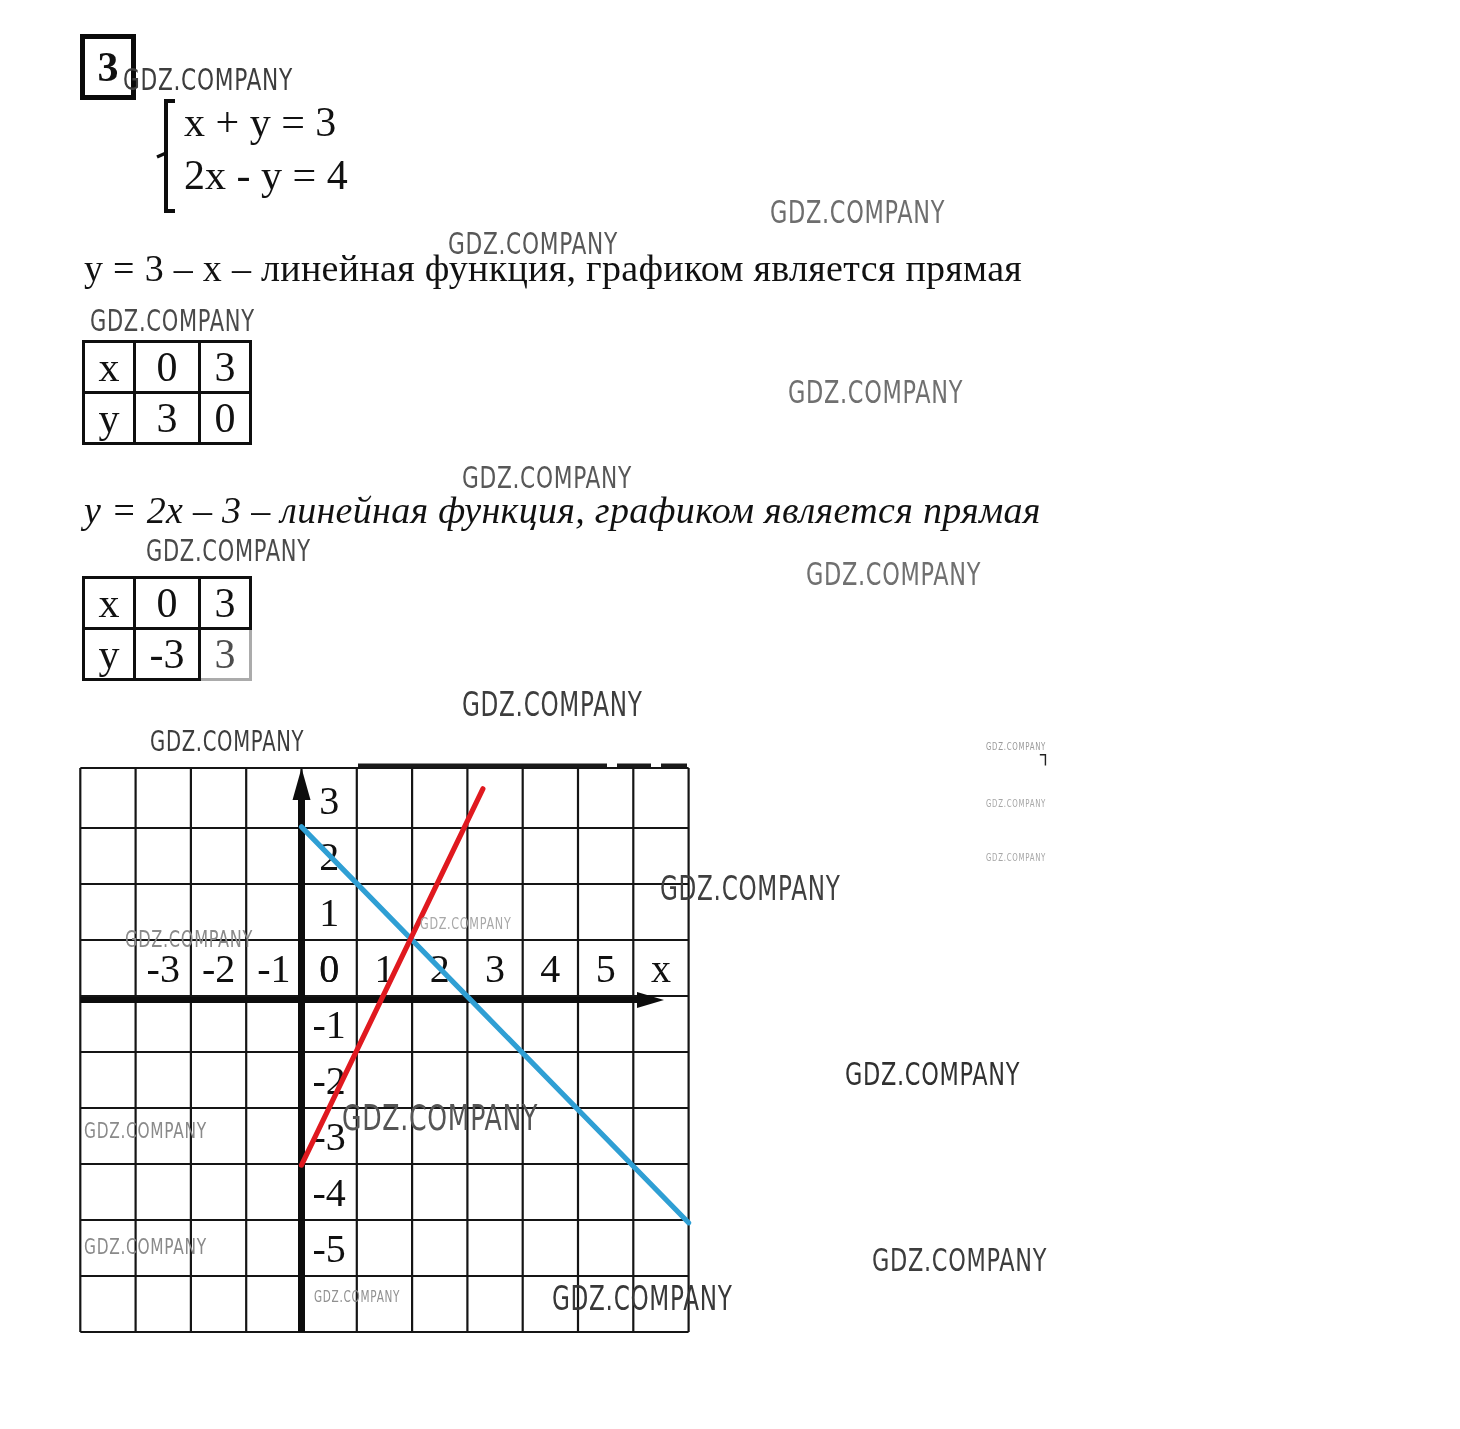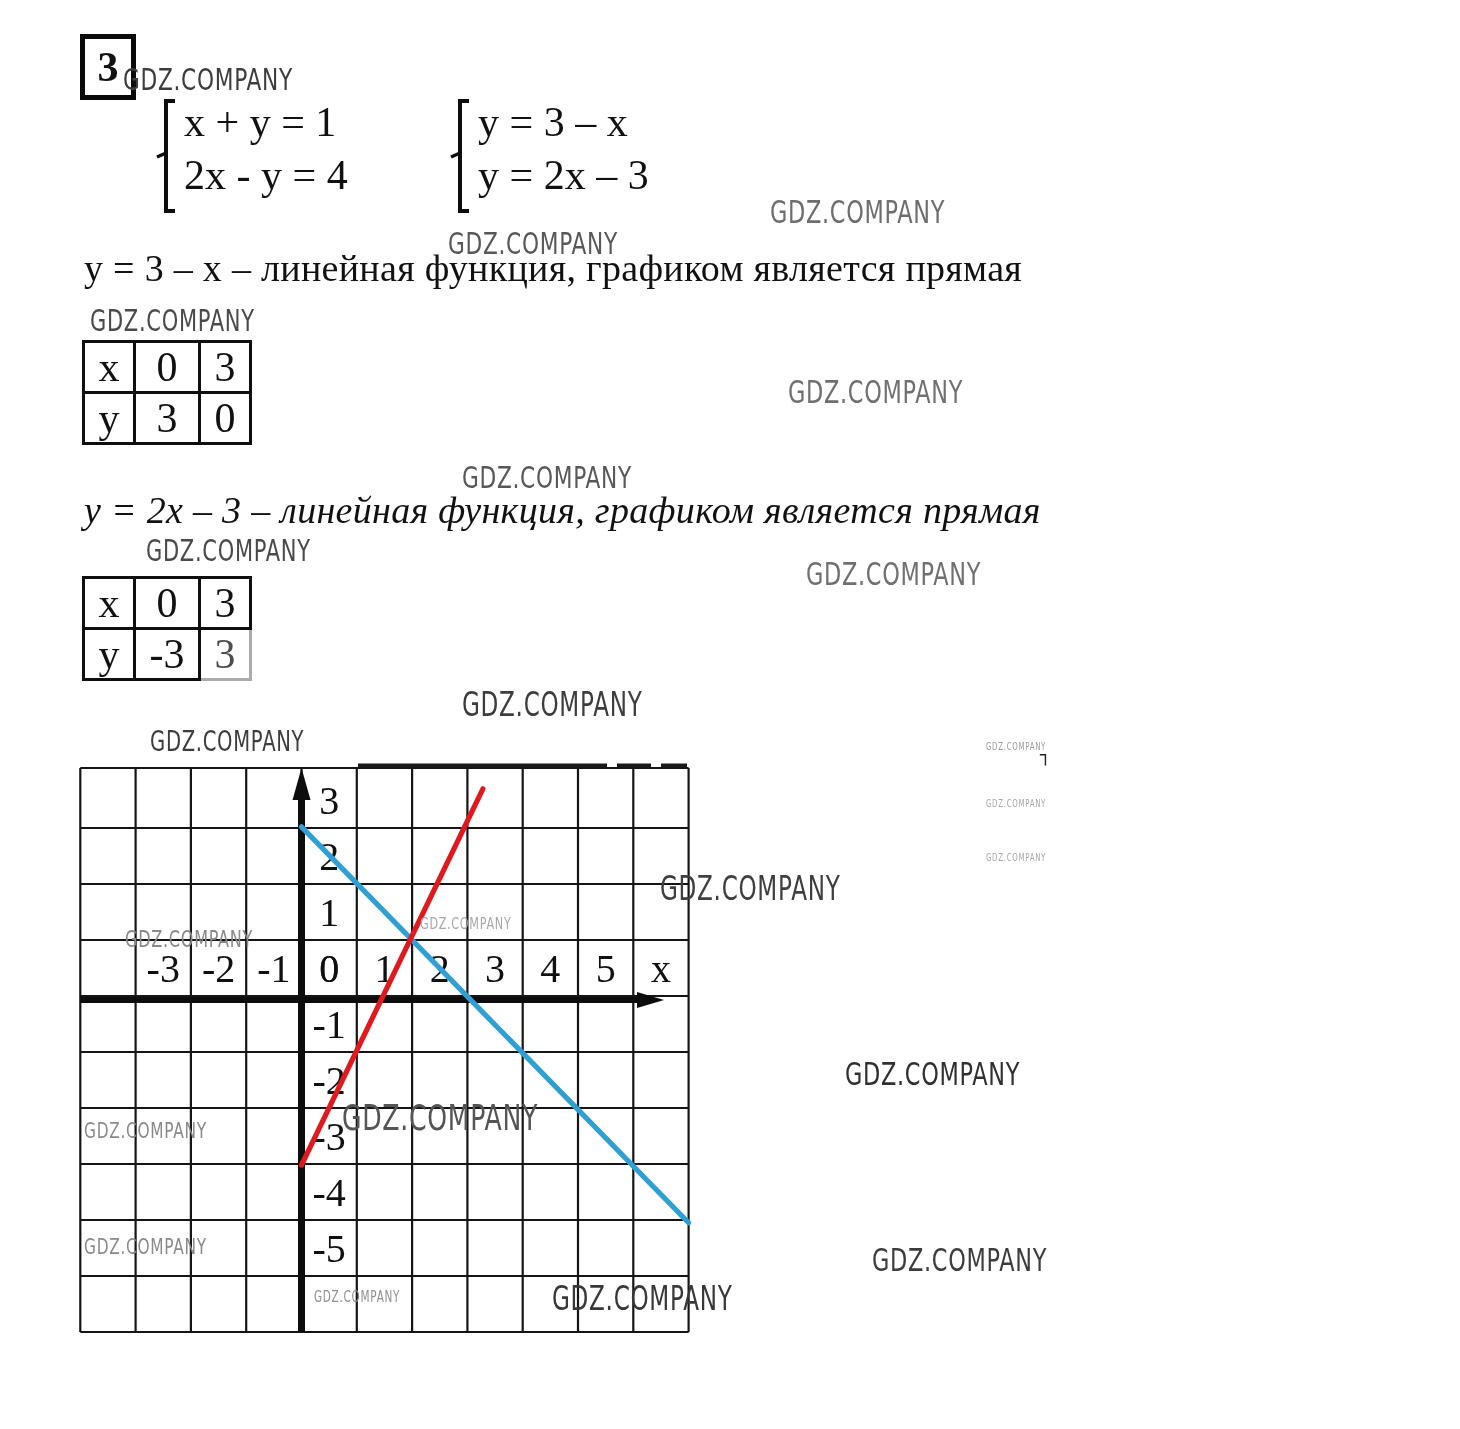--- a/index.html
+++ b/index.html
@@ -44,35 +44,25 @@
   <div class="problem-box">
     <span>3</span>
   </div>
 
   <div class="system" style="left:154px;top:96px;">
     <svg class="brace" width="26" height="122" viewBox="0 0 26 122">
       <path d="M21,5 L12,5 L12,115 L21,115" fill="none" stroke="#0d0d0d" stroke-width="4"></path>
       <path d="M12,57 L3,61" fill="none" stroke="#0d0d0d" stroke-width="3.4"></path>
     </svg>
     <div class="eqs">
-      <div>x + y = 1</div>
+      <div>x + y = 3</div>
       <div>2x - y = 4</div>
     </div>
   </div>
 
-  <div class="system" style="left:448px;top:96px;">
-    <svg class="brace" width="26" height="122" viewBox="0 0 26 122">
-      <path d="M21,5 L12,5 L12,115 L21,115" fill="none" stroke="#0d0d0d" stroke-width="4"></path>
-      <path d="M12,57 L3,61" fill="none" stroke="#0d0d0d" stroke-width="3.4"></path>
-    </svg>
-    <div class="eqs">
-      <div>y = 3 – x</div>
-      <div>y = 2x – 3</div>
-    </div>
-  </div>
 
   <div class="statement" style="left:84px;top:246px;">y = 3 – x  – линейная функция, графиком является прямая</div>
 
   <table class="vtable" style="left:82px;top:340px;">
     <tbody>
         <tr>
       <td class="c1">x</td>
       <td class="c2">0</td>
       <td class="c3">3</td>
     </tr>

